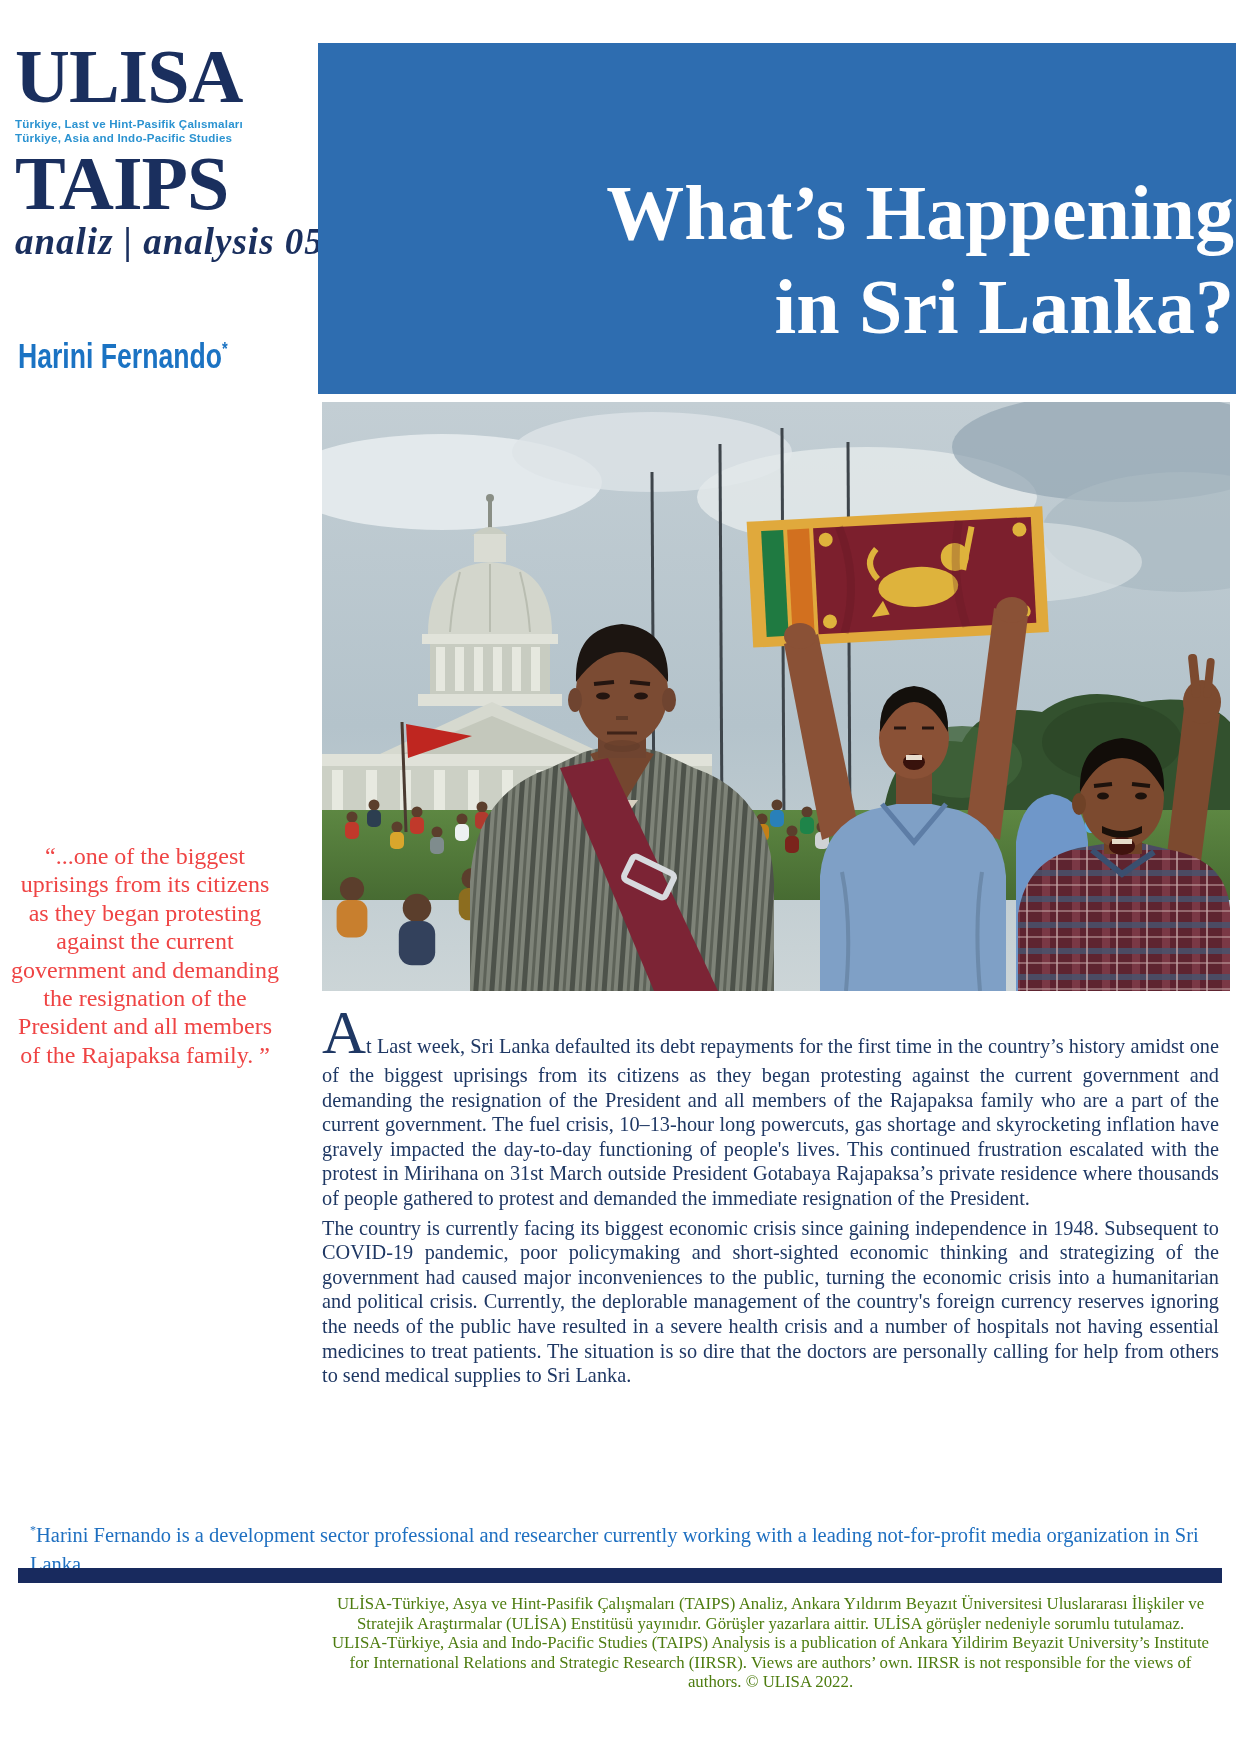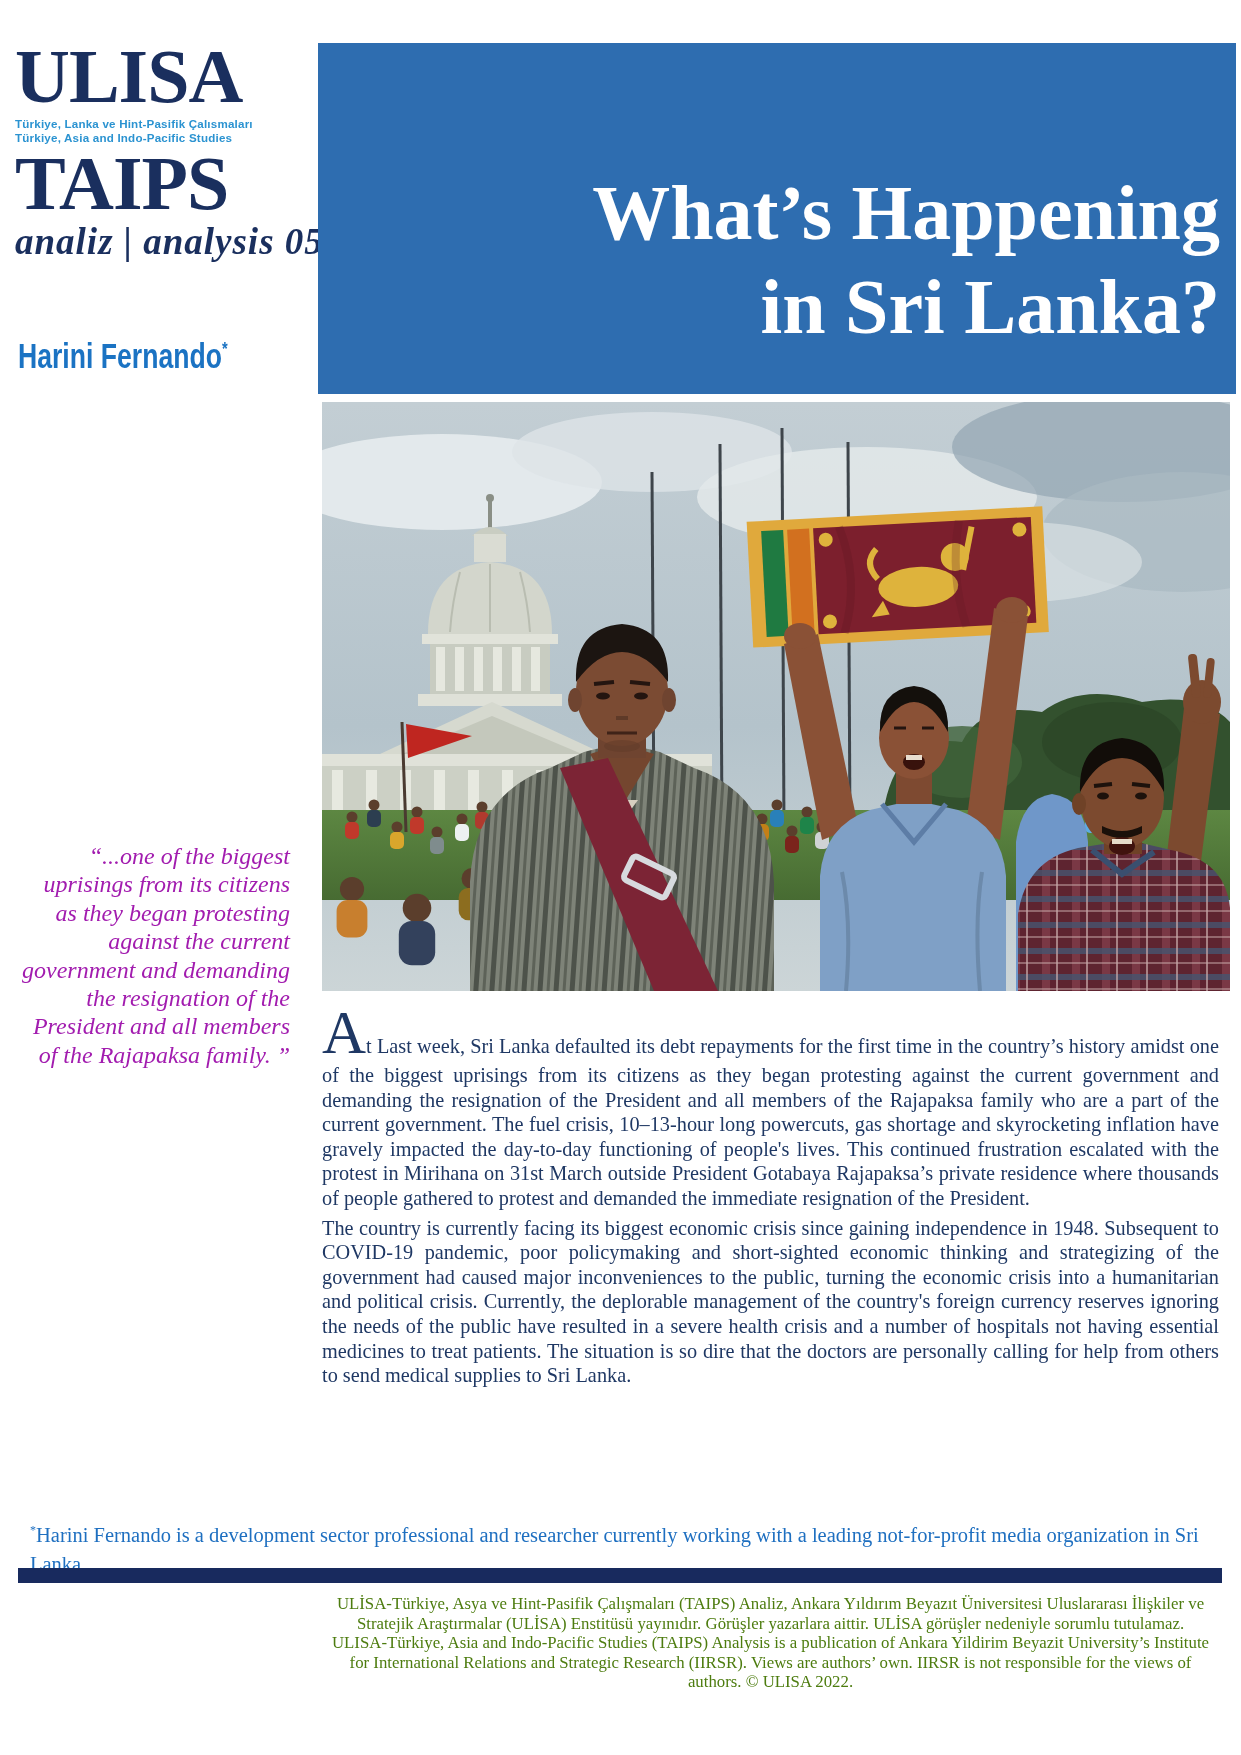--- a/index.html
+++ b/index.html
@@ -19,31 +19,31 @@
 
   
   .author{position:absolute;left:18px;top:336px;font-family:"Liberation Sans",sans-serif;
           font-weight:bold;font-size:35px;color:#1b73c3;transform:scaleX(0.76);
           transform-origin:left top;white-space:nowrap;}
   .author sup{font-size:0.55em;}
 
   
   .title-block{position:absolute;left:318px;top:43px;width:918px;height:351px;background:#2e6db0;
                display:flex;flex-direction:column;justify-content:flex-end;align-items:flex-end;
-               padding:0 16px 40px 0;box-sizing:border-box;}
+               padding:0 2px 40px 0;box-sizing:border-box;}
   .title-line{color:#ffffff;font-weight:bold;font-size:78px;line-height:94px;
               text-align:right;white-space:nowrap;font-family:"Liberation Serif",serif;}
 
   
   .photo{position:absolute;left:322px;top:402px;width:908px;height:589px;margin:0;}
   .photo svg{display:block;width:100%;height:100%;}
 
   
-  .pull-quote{position:absolute;left:0;top:842px;width:290px;color:#a21caf;
-              font-style:italic;font-size:24px;line-height:28.4px;text-align:right;}
+  .pull-quote{position:absolute;left:0;top:842px;width:290px;color:#ef4444;
+              font-size:24px;line-height:28.4px;text-align:center;}
   .pull-quote div{white-space:nowrap;}
 
   
   .article{position:absolute;left:322px;top:1002px;width:897px;color:#1f3864;
            font-size:20.3px;line-height:24.6px;text-align:justify;}
   .article p{margin:0;}
   .article p + p{margin-top:5px;}
   .dropcap{font-size:61px;line-height:1;font-weight:normal;}
 
   
@@ -59,21 +59,21 @@
            color:#4d7c0f;font-size:16.8px;line-height:19.6px;}
   .imprint div{white-space:nowrap;}
 </style>
 </head>
 <body>
 
 <div class="page">
 
   <div class="logo">
     <div class="logo-word">ULISA</div>
-    <div class="logo-sub first">Türkiye, Lanka ve Hint-Pasifik Çalısmaları</div>
+    <div class="logo-sub first">Türkiye, Last ve Hint-Pasifik Çalısmaları</div>
     <div class="logo-sub">Türkiye, Asia and Indo-Pacific Studies</div>
     <div class="logo-word logo-taips">TAIPS</div>
     <div class="logo-series">analiz | analysis 05</div>
   </div>
 
   <div class="author">
     <span>Harini Fernando</span><sup>*</sup>
   </div>
 
   <div class="title-block">

